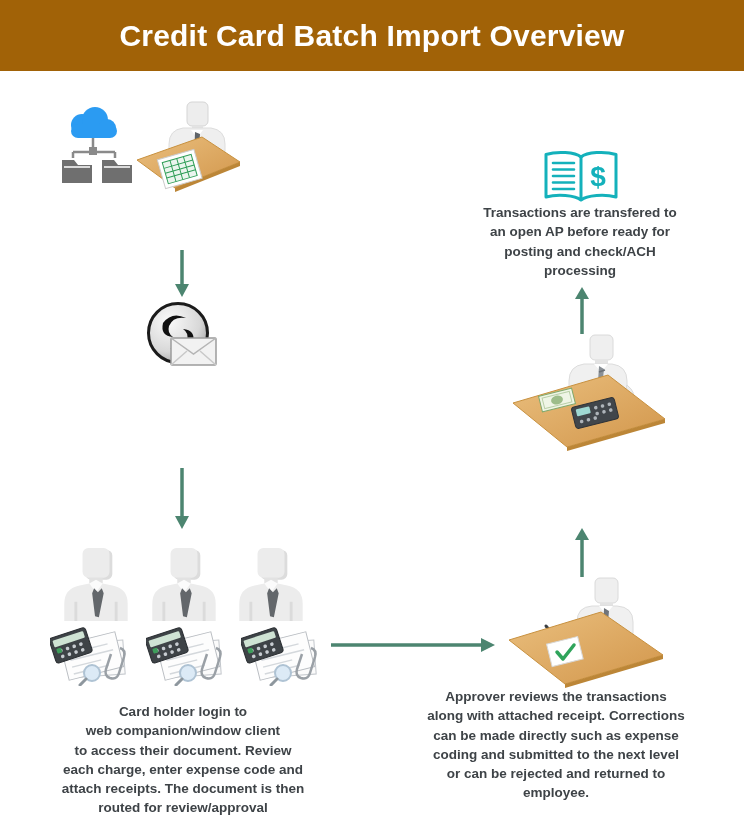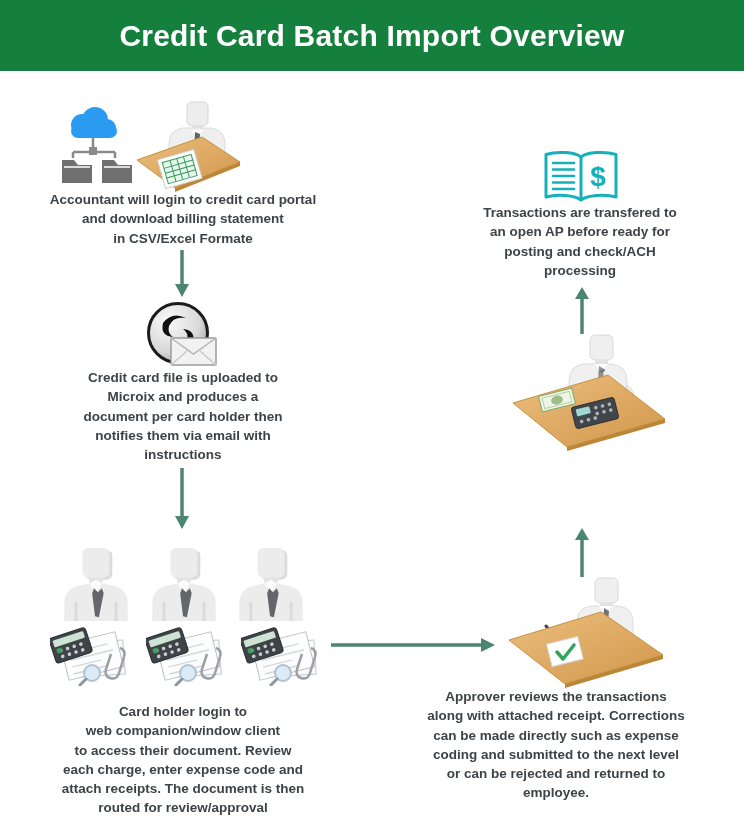--- a/index.html
+++ b/index.html
@@ -1,18 +1,18 @@
 <!DOCTYPE html>
 <html><head>
 <meta charset="utf-8">
 <style>
   html,body{margin:0;padding:0;background:#fff;}
   .canvas{position:relative;width:744px;height:837px;background:#ffffff;
           font-family:"Liberation Sans",sans-serif;overflow:hidden;}
-  .header{position:absolute;left:0;top:0;width:744px;height:71px;background:#15803d;
+  .header{position:absolute;left:0;top:0;width:744px;height:71px;background:#a16207;
           display:flex;align-items:center;justify-content:center;}
   .title{color:#ffffff;font-size:30px;font-weight:bold;letter-spacing:.2px;margin:0;}
   .caption{position:absolute;color:#3E4347;font-size:13.5px;font-weight:bold;
            line-height:19.3px;text-align:center;white-space:pre-line;}
   .icon{position:absolute;}
   .arrow{position:absolute;}
   svg{display:block;overflow:visible;}
 </style>
 </head>
 <body>
@@ -100,23 +100,20 @@
       <path d="M4 62 L69 39 L107 64 L42 90 Z" fill="url(#tanA)" stroke="#C8913F" stroke-width="1"></path>
       <path d="M42 90 L107 64 L107 68 L42 94 Z" fill="#BC8637"></path>
       <g transform="rotate(-16 47 72)">
         <rect x="28" y="56" width="38" height="30" fill="#FFFFFF" stroke="#CCCCCC"></rect>
         <rect x="32" y="60" width="30" height="22" fill="#EAF5EE" stroke="#2F9E57"></rect>
         <path d="M32 66 h30 M32 71 h30 M32 76 h30 M40 60 v22 M47 60 v22 M54 60 v22" stroke="#2F9E57" stroke-width="1" fill="none"></path>
       </g>
     </svg>
   </div>
 
-  <div class="caption" style="left:13px;top:190px;width:340px">Accountant will login to credit card portal
-and download billing statement
-in CSV/Excel Formate</div>
 
   <div class="arrow" style="left:170px;top:250px">
     <svg width="24" height="48" viewBox="0 0 24 48">
       <path d="M12 0 V35" stroke="#4C8570" stroke-width="3.5"></path>
       <polygon points="5,34 19,34 12,47" fill="#4C8570"></polygon>
     </svg>
   </div>
 
   <div class="icon" style="left:146px;top:301px">
     <svg width="72" height="66" viewBox="0 0 72 66">
@@ -129,25 +126,20 @@
       </defs>
       <circle cx="32" cy="32" r="29.5" fill="url(#mxGrad)" stroke="#1B1B1B" stroke-width="3"></circle>
       <path d="M17 22 q9 -12 23 -5 q-13 -2 -17 8 q-2 7 4 11 q-13 -1 -10 -14 z" fill="#111111"></path>
       <path d="M47 42 q-9 12 -23 5 q13 2 17 -8 q2 -7 -4 -11 q13 1 10 14 z" fill="#111111"></path>
       <rect x="25" y="37" width="45" height="27" rx="1" fill="#F2F2F2" stroke="#9C9C9C" stroke-width="1.5"></rect>
       <path d="M25 37 L47.5 53 L70 37" fill="none" stroke="#B5B5B5" stroke-width="1.5"></path>
       <path d="M25 64 L41 50 M70 64 L54 50" fill="none" stroke="#C9C9C9" stroke-width="1.5"></path>
     </svg>
   </div>
 
-  <div class="caption" style="left:33px;top:368px;width:300px">Credit card file is uploaded to
-Microix and produces a
-document per card holder then
-notifies them via email with
-instructions</div>
 
   <div class="arrow" style="left:170px;top:468px">
     <svg width="24" height="62" viewBox="0 0 24 62">
       <path d="M12 0 V49" stroke="#4C8570" stroke-width="3.5"></path>
       <polygon points="5,48 19,48 12,61" fill="#4C8570"></polygon>
     </svg>
   </div>
 
   <div class="icon" style="left:62px;top:548px">
     <svg width="68" height="73">

